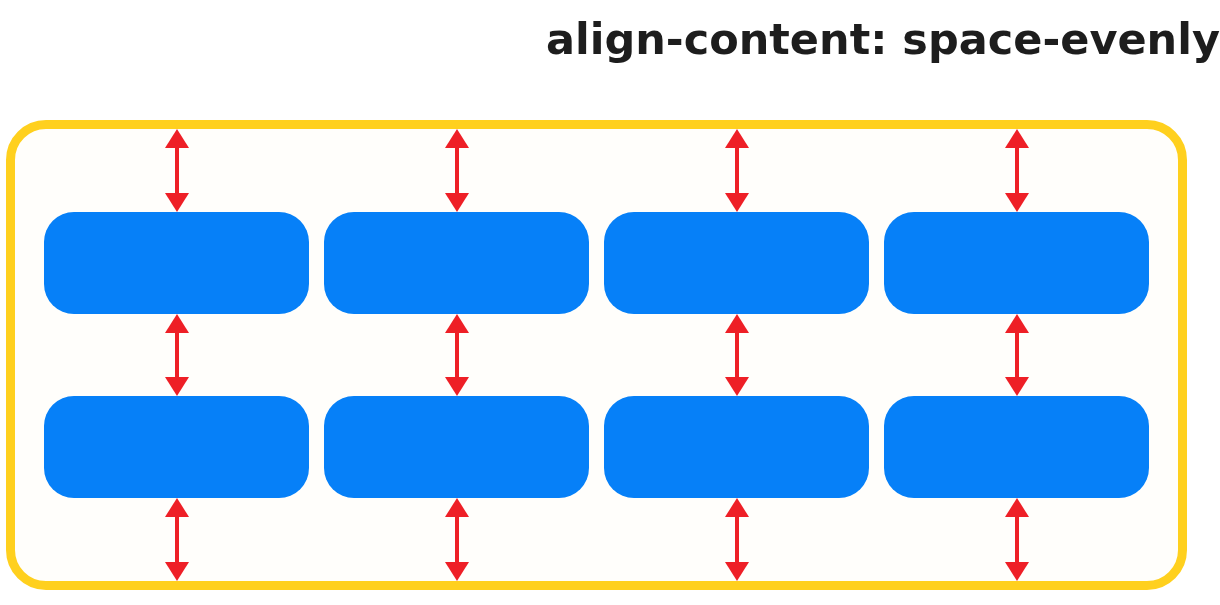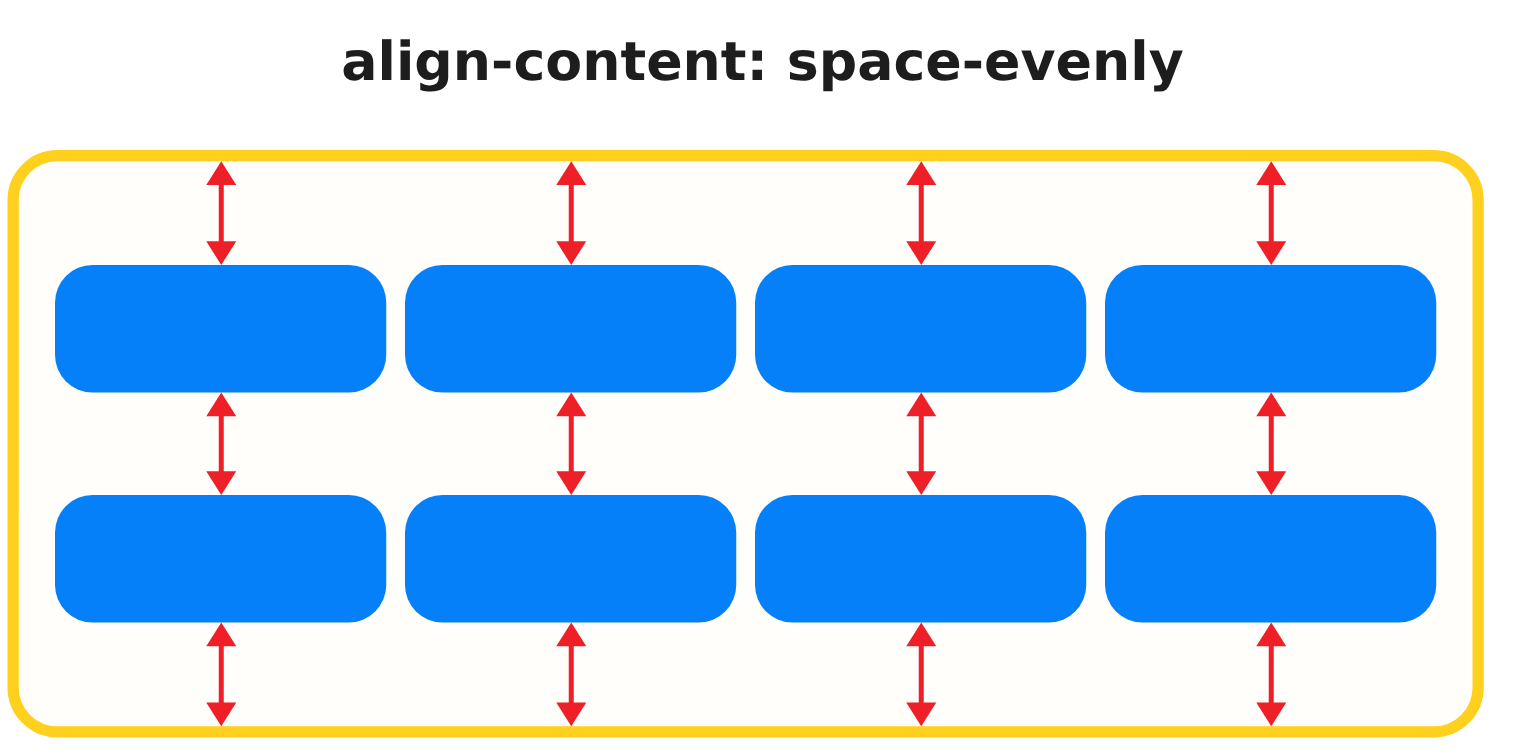--- a/index.html
+++ b/index.html
@@ -18,24 +18,24 @@
     overflow: hidden;
     font-family: "DejaVu Sans", "Liberation Sans", sans-serif;
   }
   .stage {
     position: relative;
     width: 1220px;
     height: 605px;
   }
   .title {
     position: absolute;
-    top: 25px;
+    top: 14px;
     left: 0;
     width: 100%;
-    text-align: center;
+    text-align: right;
     font-size: 43px;
     font-weight: 700;
     letter-spacing: 0px;
     color: var(--ink);
   }
   .container {
     position: absolute;
     left: 6px;
     top: 120px;
     width: 1181px;

